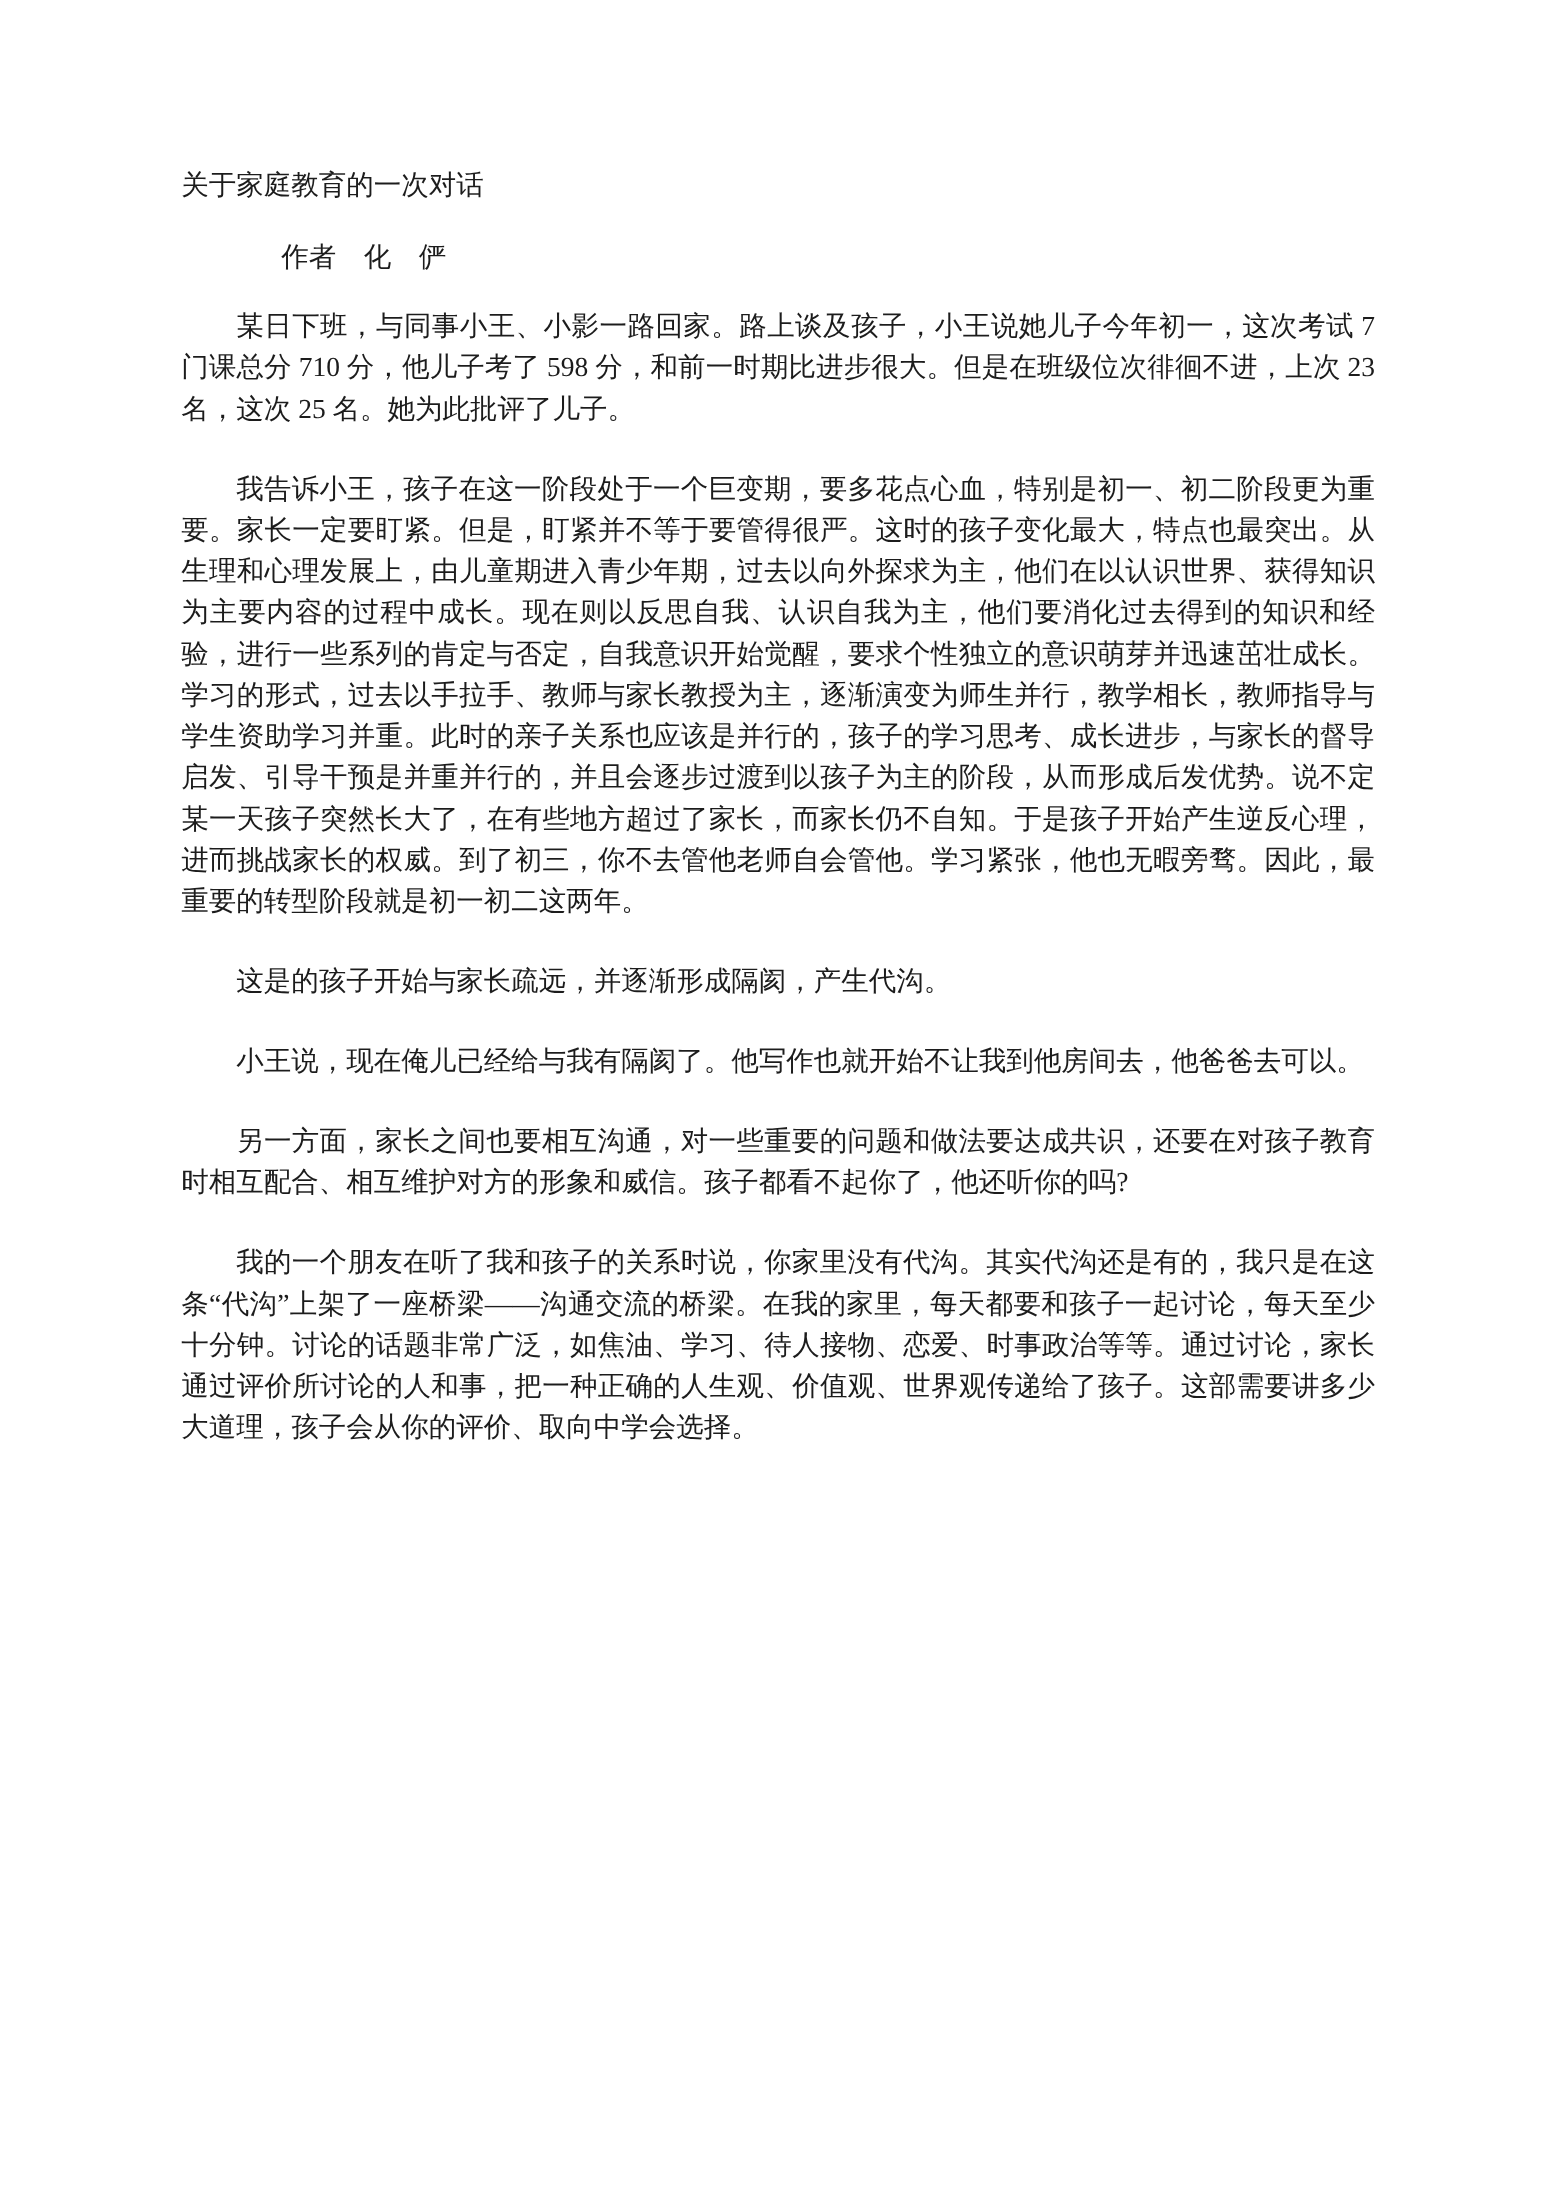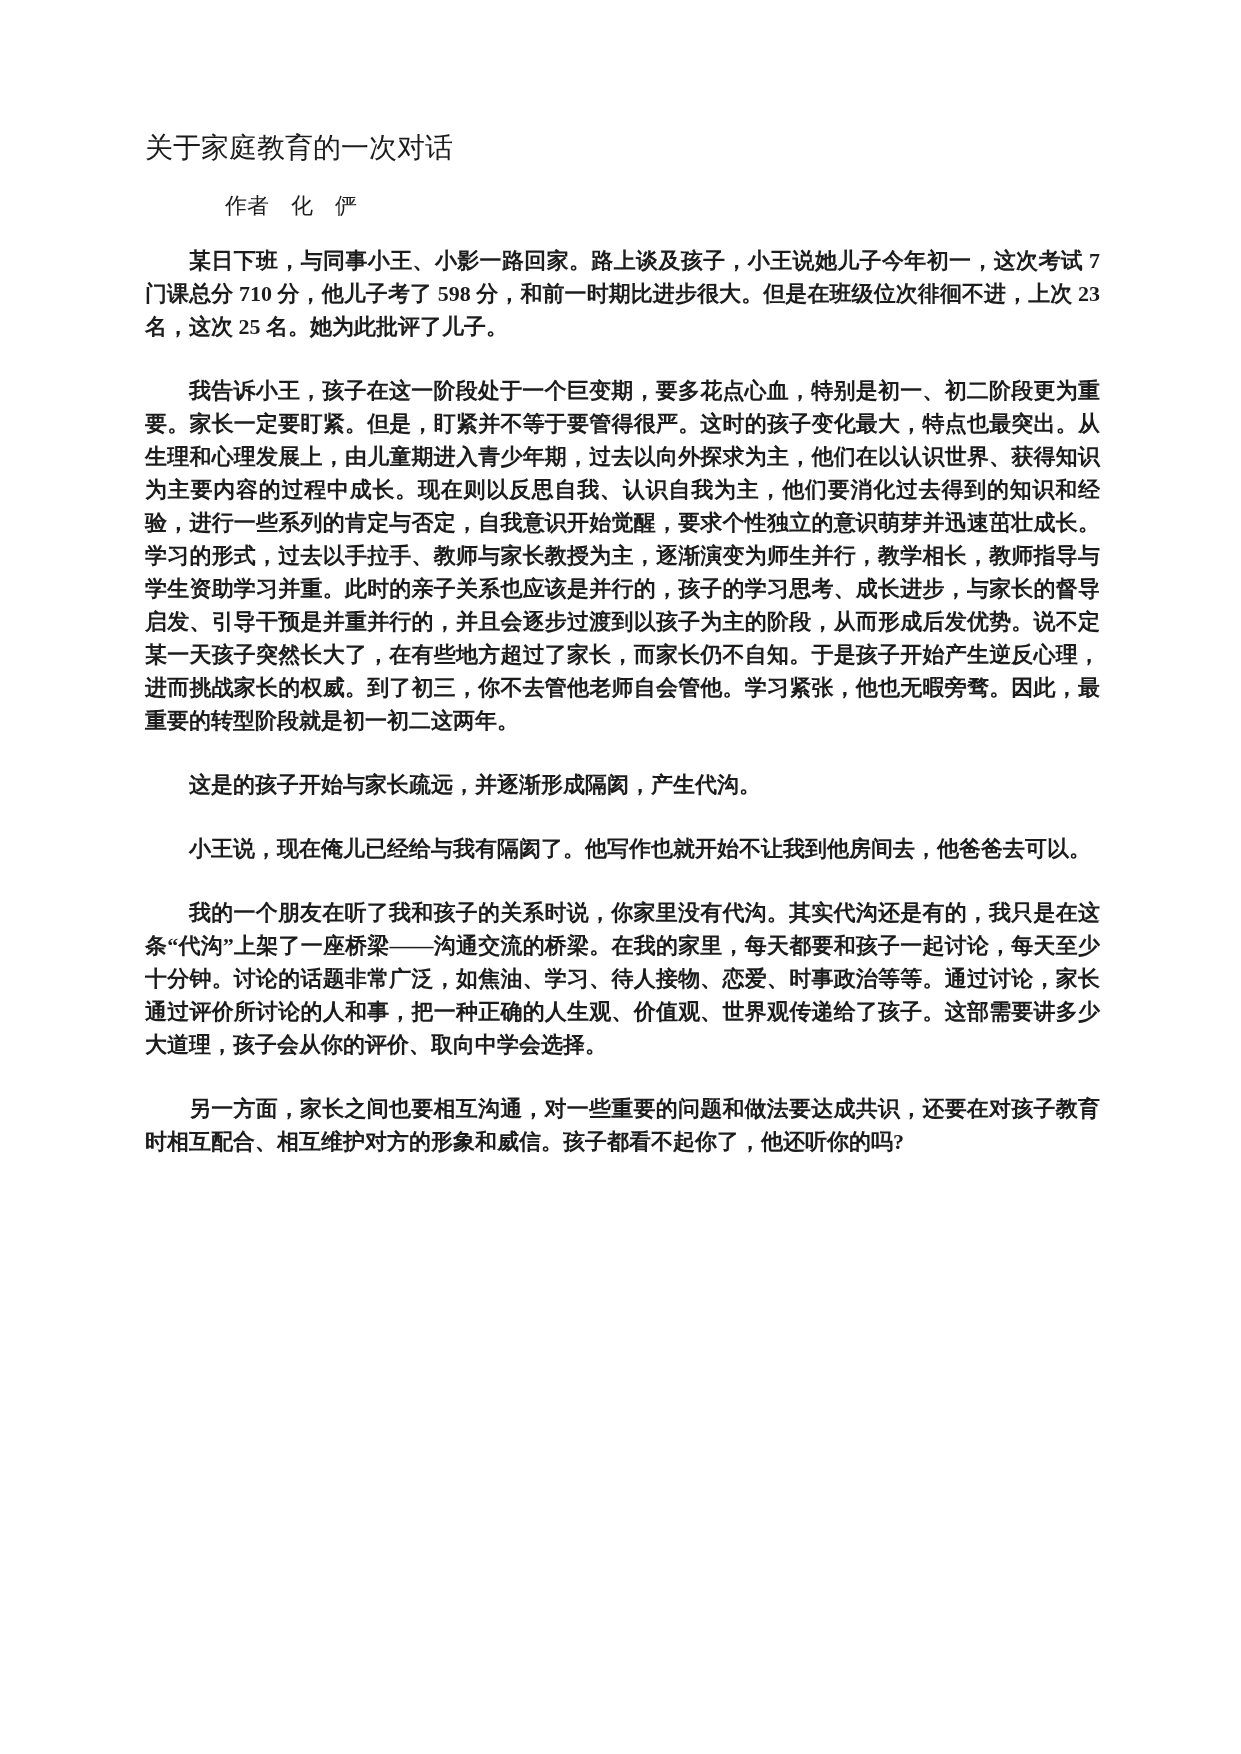--- a/index.html
+++ b/index.html
@@ -12,45 +12,44 @@
     background: #ffffff;
     padding: 131px 141px 40px 145px;
     font-family: "Liberation Serif", "DejaVu Serif", serif;
     font-size: 22px;
     line-height: 33px;
     color: #1c1c1c;
     overflow: hidden;
   }
 
   .doc-title {
-    font-size: 28px;
+    font-size: 22px;
     font-weight: normal;
     margin-bottom: 25px;
     text-align: left;
   }
 
   .author-line {
     text-indent: 80px;
     margin-bottom: 22px;
   }
 
   .para {
     text-indent: 2em;
     text-align: justify;
     margin-bottom: 31px;
-    font-weight: bold;
   }
 </style>
 </head>
 <body>
 
 <div class="page">
   <h1 class="doc-title">关于家庭教育的一次对话</h1>
 
   <p class="author-line">作者　化　俨</p>
 
   <p class="para">某日下班，与同事小王、小影一路回家。路上谈及孩子，小王说她儿子今年初一，这次考试 7 门课总分 710 分，他儿子考了 598 分，和前一时期比进步很大。但是在班级位次徘徊不进，上次 23 名，这次 25 名。她为此批评了儿子。</p>
   <p class="para">我告诉小王，孩子在这一阶段处于一个巨变期，要多花点心血，特别是初一、初二阶段更为重要。家长一定要盯紧。但是，盯紧并不等于要管得很严。这时的孩子变化最大，特点也最突出。从生理和心理发展上，由儿童期进入青少年期，过去以向外探求为主，他们在以认识世界、获得知识为主要内容的过程中成长。现在则以反思自我、认识自我为主，他们要消化过去得到的知识和经验，进行一些系列的肯定与否定，自我意识开始觉醒，要求个性独立的意识萌芽并迅速茁壮成长。学习的形式，过去以手拉手、教师与家长教授为主，逐渐演变为师生并行，教学相长，教师指导与学生资助学习并重。此时的亲子关系也应该是并行的，孩子的学习思考、成长进步，与家长的督导启发、引导干预是并重并行的，并且会逐步过渡到以孩子为主的阶段，从而形成后发优势。说不定某一天孩子突然长大了，在有些地方超过了家长，而家长仍不自知。于是孩子开始产生逆反心理，进而挑战家长的权威。到了初三，你不去管他老师自会管他。学习紧张，他也无暇旁骛。因此，最重要的转型阶段就是初一初二这两年。</p>
   <p class="para">这是的孩子开始与家长疏远，并逐渐形成隔阂，产生代沟。</p>
   <p class="para">小王说，现在俺儿已经给与我有隔阂了。他写作也就开始不让我到他房间去，他爸爸去可以。</p>
+  <p class="para">另一方面，家长之间也要相互沟通，对一些重要的问题和做法要达成共识，还要在对孩子教育时相互配合、相互维护对方的形象和威信。孩子都看不起你了，他还听你的吗?</p>
   <p class="para">我的一个朋友在听了我和孩子的关系时说，你家里没有代沟。其实代沟还是有的，我只是在这条“代沟”上架了一座桥梁——沟通交流的桥梁。在我的家里，每天都要和孩子一起讨论，每天至少十分钟。讨论的话题非常广泛，如焦油、学习、待人接物、恋爱、时事政治等等。通过讨论，家长通过评价所讨论的人和事，把一种正确的人生观、价值观、世界观传递给了孩子。这部需要讲多少大道理，孩子会从你的评价、取向中学会选择。</p>
-  <p class="para">另一方面，家长之间也要相互沟通，对一些重要的问题和做法要达成共识，还要在对孩子教育时相互配合、相互维护对方的形象和威信。孩子都看不起你了，他还听你的吗?</p>
 </div>
 
 </body></html>

